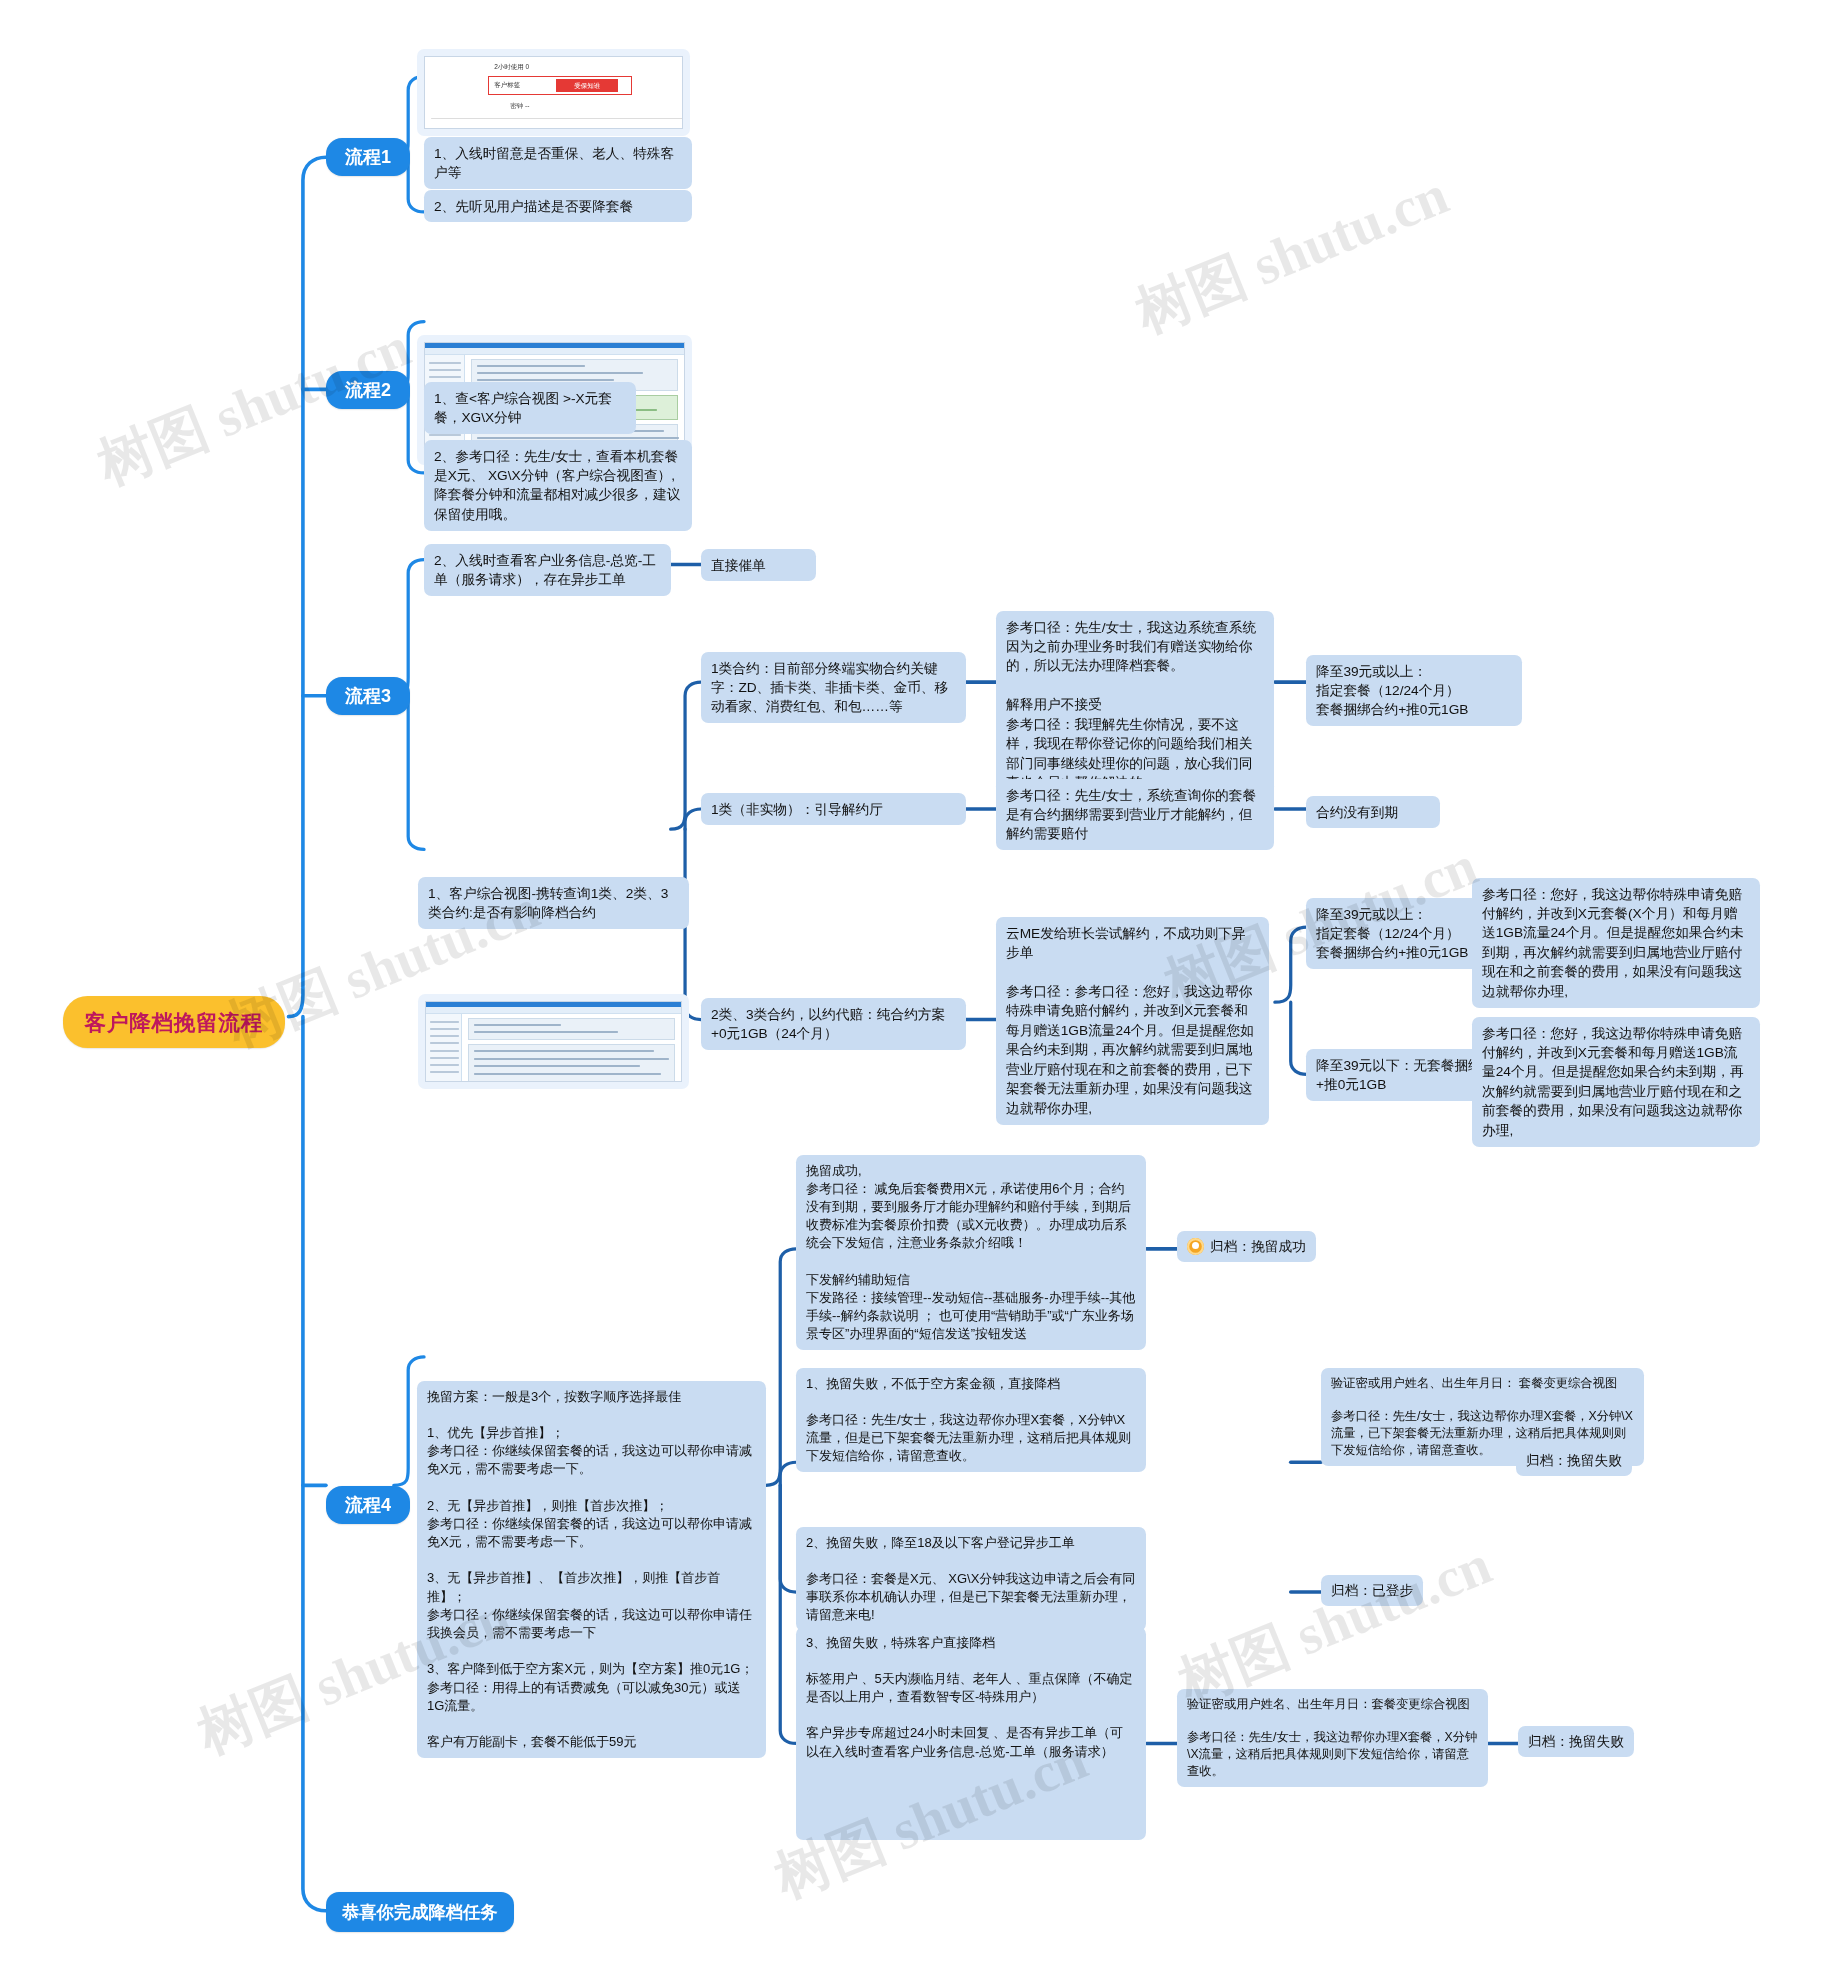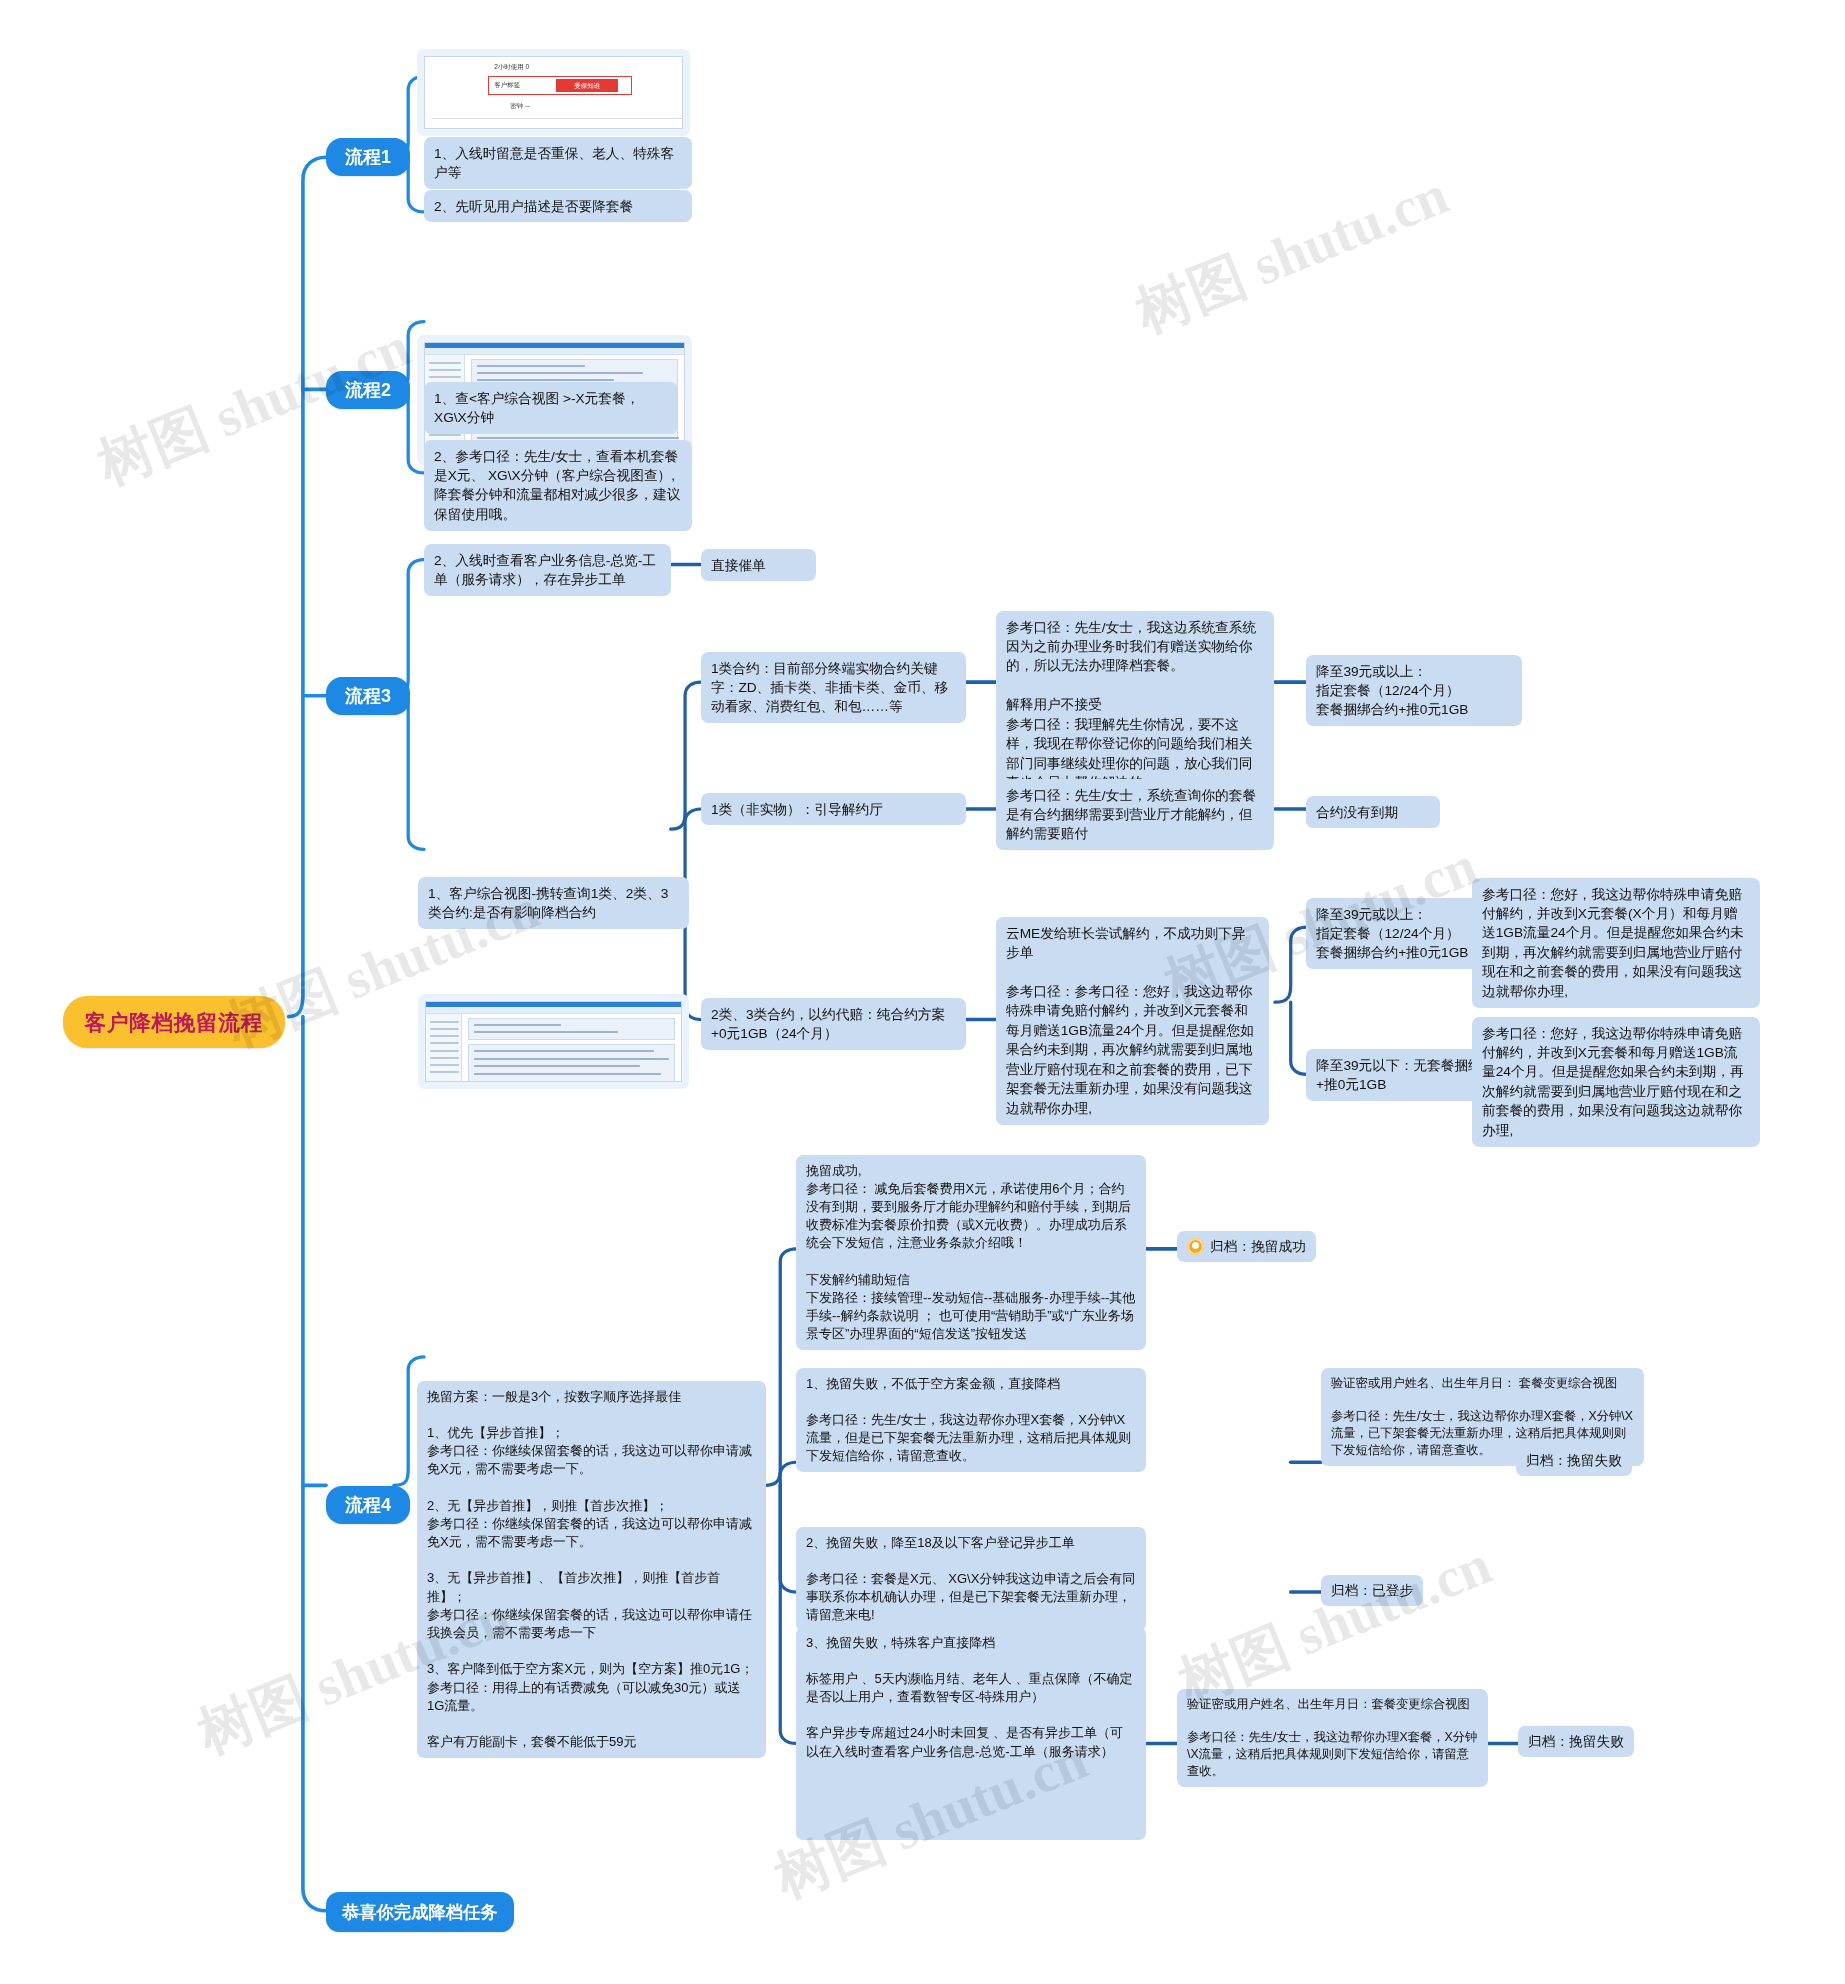--- a/index.html
+++ b/index.html
@@ -219,21 +219,21 @@
       <div class="blk g" style="left:46px; top:52px; right:5.8px; height:24.5px;"></div>
       <div class="ln" style="left:52px; top:58px; width:151px; background:#8bbd84;"></div>
       <div class="ln" style="left:52px; top:66px; width:180px; background:#8bbd84;"></div>
       <div class="blk" style="left:46px; top:81px; right:5.8px; height:37px;"></div>
       <div class="ln d" style="left:52px; top:87px; width:187px;"></div>
       <div class="ln d" style="left:52px; top:94px; width:202px;"></div>
       <div class="blk" style="left:173px; top:102px; width:50px; height:10px;"></div>
     </div>
   </div>
 
-  <div class="node card" style="left:424px; top:382px; width:254px;">1、查&lt;客户综合视图 &gt;-X元套餐，XG\X分钟</div>
+  <div class="node card" style="left:424px; top:382px; width:212px;">1、查&lt;客户综合视图 &gt;-X元套餐，XG\X分钟</div>
   <div class="node card" style="left:424px; top:440px; width:268px;">2、参考口径：先生/女士，查看本机套餐是X元、 XG\X分钟（客户综合视图查）,降套餐分钟和流量都相对减少很多，建议保留使用哦。</div>
 
   <div class="node branch-node" style="left:326px; top:677px;">流程3</div>
 
   <div class="node card" style="left:424px; top:544px; width:247px;">2、入线时查看客户业务信息-总览-工单（服务请求），存在异步工单</div>
   <div class="node card" style="left:701px; top:549px; width:115px;">直接催单</div>
 
   <div class="node shot" style="left:418px; top:777px; width:271px; height:95px;">
     <div class="shot-inner">
       <div class="bar-blue" style="top:0;"></div>

